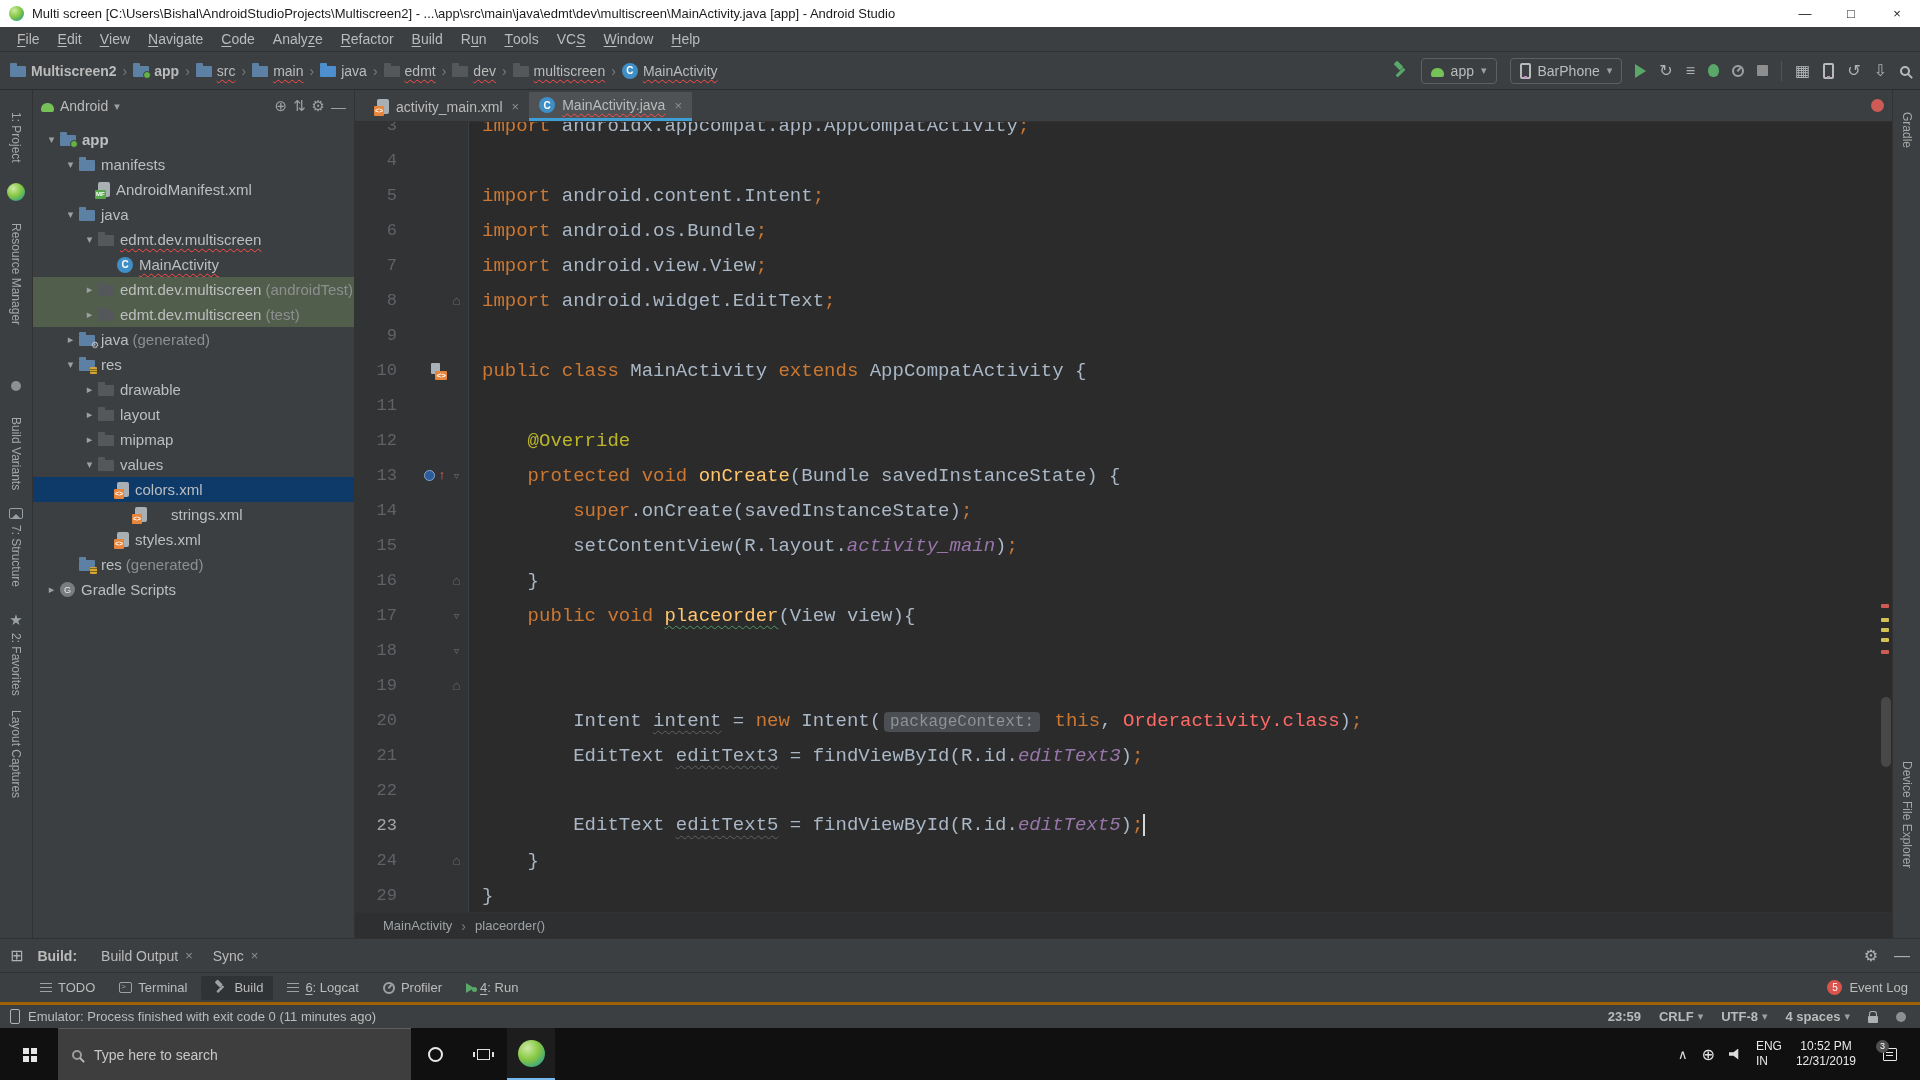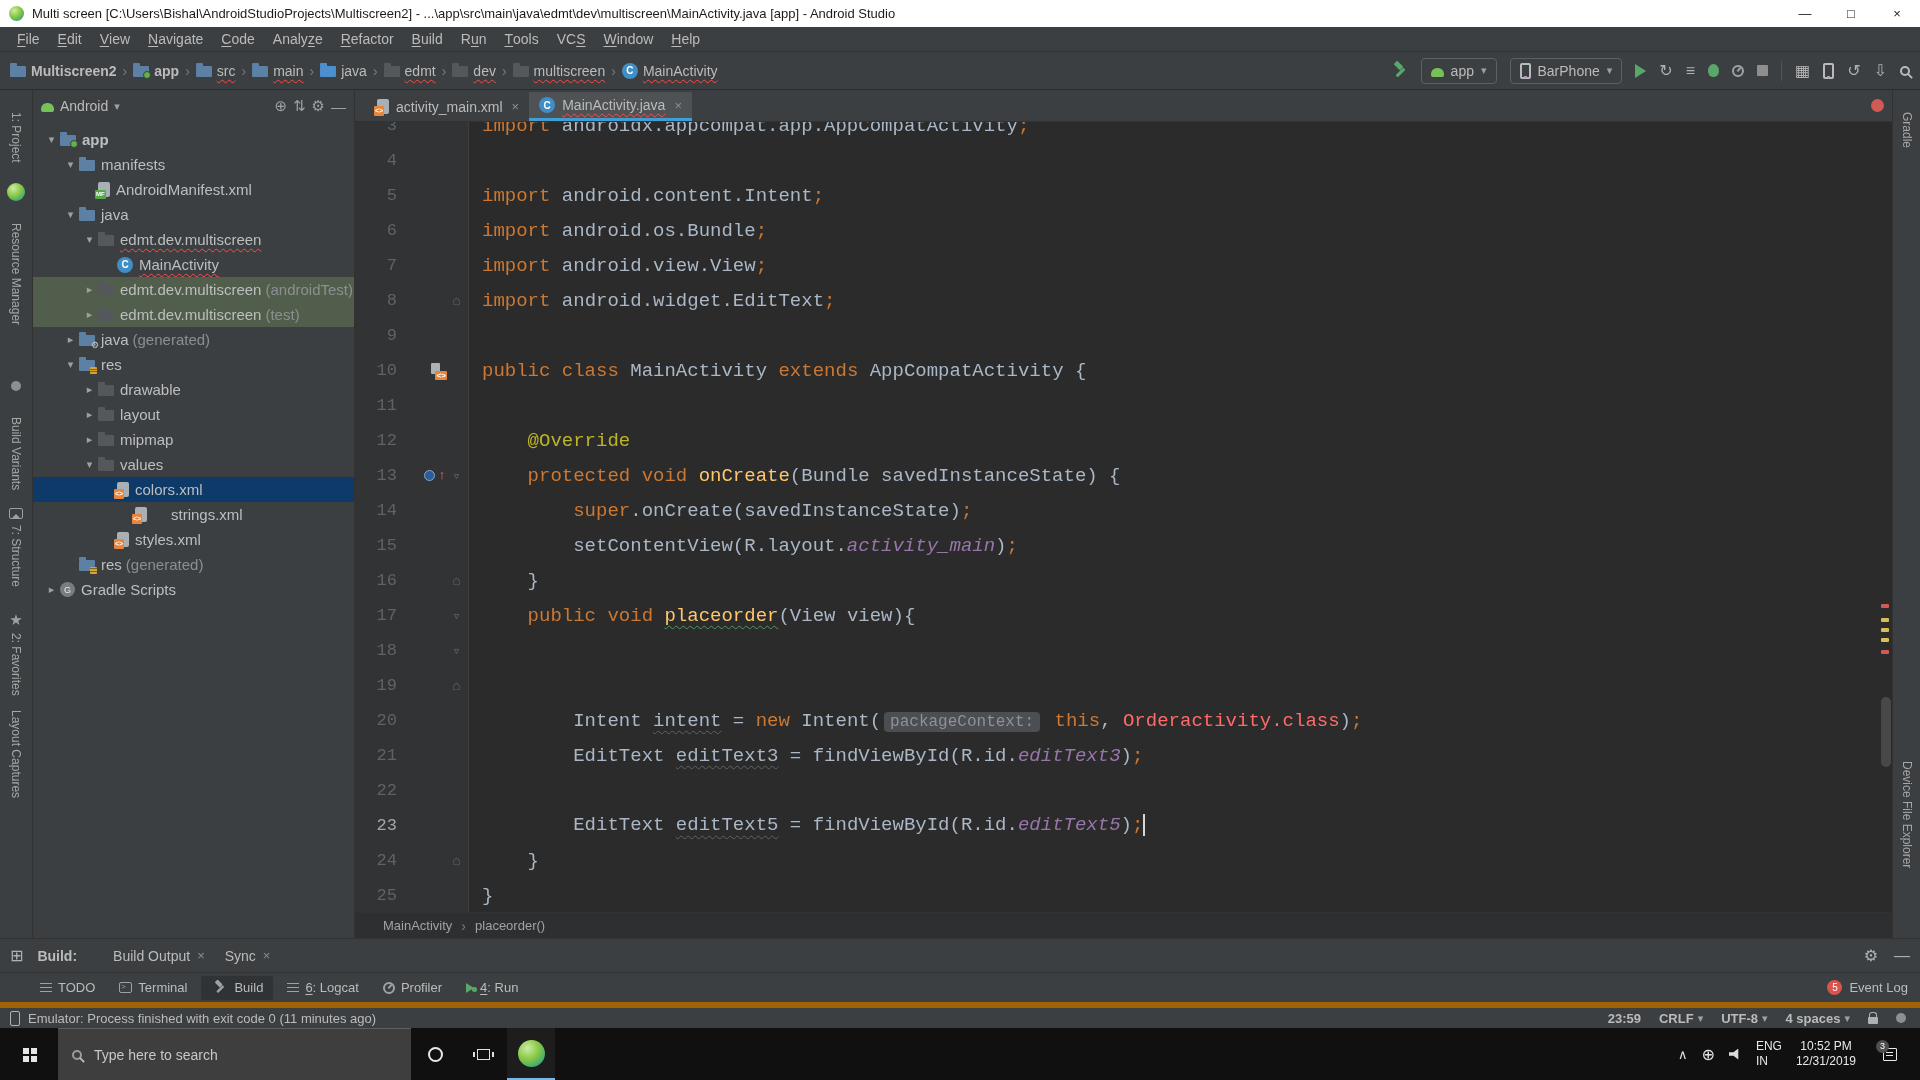--- a/index.html
+++ b/index.html
@@ -176,21 +176,21 @@
     align-items:center; padding:0 12px 0 30px; gap:4px; flex:0 0 auto; color:#bbbbbb; font-size:13px; }
   .bt-item { display:flex; align-items:center; gap:6px; padding:0 10px; height:24px; border-radius:2px; }
   .bt-item.active { background:#303335; }
   .bt-item u { text-underline-offset:2px; }
   .bottombar .right { margin-left:auto; display:flex; align-items:center; gap:7px; }
   .badge { min-width:15px; height:15px; border-radius:50%; background:#d9544c; color:#fff; font-size:10px;
     display:flex; align-items:center; justify-content:center; padding:0 2px; }
   .rundot { position:absolute; left:-2px; bottom:-4px; width:5px; height:5px; border-radius:50%; background:#59a869; }
 
   
-  .statusbar { height:26px; background:#3c3f41; border-top:6px solid #a16207; display:flex;
+  .statusbar { height:26px; background:#3c3f41; border-top:3px solid #a16207; display:flex;
     align-items:center; padding:0 14px 0 10px; gap:8px; color:#bbbbbb; font-size:13px; flex:0 0 auto; }
   .statusbar .right { margin-left:auto; display:flex; align-items:center; gap:18px;font-weight:bold; }
   .st-seg { display:flex; align-items:center; gap:4px; }
 
   
   .taskbar { height:52px; background:#101010; display:flex; align-items:stretch; flex:0 0 auto; }
   .tb-btn { width:58px; display:flex; align-items:center; justify-content:center; }
   .tsearch { width:353px; background:#3e3e3e; border-top:1px solid #5e5e5e; display:flex; align-items:center;
     gap:12px; padding:0 14px; }
   .tsearch input { background:transparent; border:none; outline:none; color:#c8c8c8; font-size:14px;
@@ -481,21 +481,21 @@
             <div class="code-line"><div class="gutter"><span class="gnum">15</span><span class="gzone"><span class="fold"></span></span></div><span class="ctext"><span class="id">        setContentView(R.layout.</span><span class="fld">activity_main</span><span class="id">)</span><span class="kw">;</span></span></div>
             <div class="code-line"><div class="gutter"><span class="gnum">16</span><span class="gzone"><span class="fold">⌂</span></span></div><span class="ctext"><span class="id">    }</span></span></div>
             <div class="code-line"><div class="gutter"><span class="gnum">17</span><span class="gzone"><span class="fold">▿</span></span></div><span class="ctext"><span class="id">    </span><span class="kw">public void </span><span class="fnw">placeorder</span><span class="id">(View view){</span></span></div>
             <div class="code-line"><div class="gutter"><span class="gnum">18</span><span class="gzone"><span class="fold">▿</span></span></div><span class="ctext"><span class="id">        </span></span></div>
             <div class="code-line"><div class="gutter"><span class="gnum">19</span><span class="gzone"><span class="fold">⌂</span></span></div><span class="ctext"><span class="id">        </span></span></div>
             <div class="code-line"><div class="gutter"><span class="gnum">20</span><span class="gzone"><span class="fold"></span></span></div><span class="ctext"><span class="id">        Intent </span><span class="uv">intent</span><span class="id"> = </span><span class="kw">new</span><span class="id"> Intent(</span><span class="hint">packageContext:</span><span class="id"> </span><span class="kw">this</span><span class="id">, </span><span class="err">Orderactivity.class</span><span class="id">)</span><span class="kw">;</span></span></div>
             <div class="code-line"><div class="gutter"><span class="gnum">21</span><span class="gzone"><span class="fold"></span></span></div><span class="ctext"><span class="id">        EditText </span><span class="uv">editText3</span><span class="id"> = findViewById(R.id.</span><span class="fld">editText3</span><span class="id">)</span><span class="kw">;</span></span></div>
             <div class="code-line"><div class="gutter"><span class="gnum">22</span><span class="gzone"><span class="fold"></span></span></div></div>
             <div class="code-line"><div class="gutter"><span class="gnum cur">23</span><span class="gzone"><span class="fold"></span></span></div><span class="ctext"><span class="id">        EditText </span><span class="uv">editText5</span><span class="id"> = findViewById(R.id.</span><span class="fld">editText5</span><span class="id">)</span><span class="kw">;</span><span class="caret"></span></span></div>
             <div class="code-line"><div class="gutter"><span class="gnum">24</span><span class="gzone"><span class="fold">⌂</span></span></div><span class="ctext"><span class="id">    }</span></span></div>
-            <div class="code-line"><div class="gutter"><span class="gnum">25</span><span class="gzone"><span class="fold"></span></span></div><span class="ctext"><span class="id">}</span></span></div>
+            <div class="code-line"><div class="gutter"><span class="gnum">29</span><span class="gzone"><span class="fold"></span></span></div><span class="ctext"><span class="id">}</span></span></div>
           </div>
         <div class="stripe-marks" id="marks">
             <div class="smark" style="top: 482px; background: rgb(207, 91, 86);"></div>
             <div class="smark" style="top: 496px; background: rgb(214, 191, 85);"></div>
             <div class="smark" style="top: 506px; background: rgb(214, 191, 85);"></div>
             <div class="smark" style="top: 516px; background: rgb(214, 191, 85);"></div>
             <div class="smark" style="top: 528px; background: rgb(207, 91, 86);"></div>
             <div class="sthumb" style="top: 575px; height: 70px;"></div>
           </div>
       </div>
@@ -507,21 +507,21 @@
     </div>
 
     <div class="stripe right" id="stripeR">
         <span class="vlabel" style="margin-top: 22px;">Gradle</span>
         <span class="vlabel" style="margin-top: auto; margin-bottom: 70px;">Device File Explorer</span>
       </div>
   </div>
 
   <div class="buildbar">
     <span class="gi">⊞</span>
-    <span style="font-weight:bold; margin:0 22px 0 10px;">Build:</span>
+    <span style="font-weight:bold; margin:0 10px 0 10px;">Build:</span>
     <div id="buildtabs" style="display:flex;">
         <div class="bb-tab">
           <span>Build Output</span>
           <span class="close">×</span>
         </div>
         <div class="bb-tab">
           <span>Sync</span>
           <span class="close">×</span>
         </div>
       </div>

